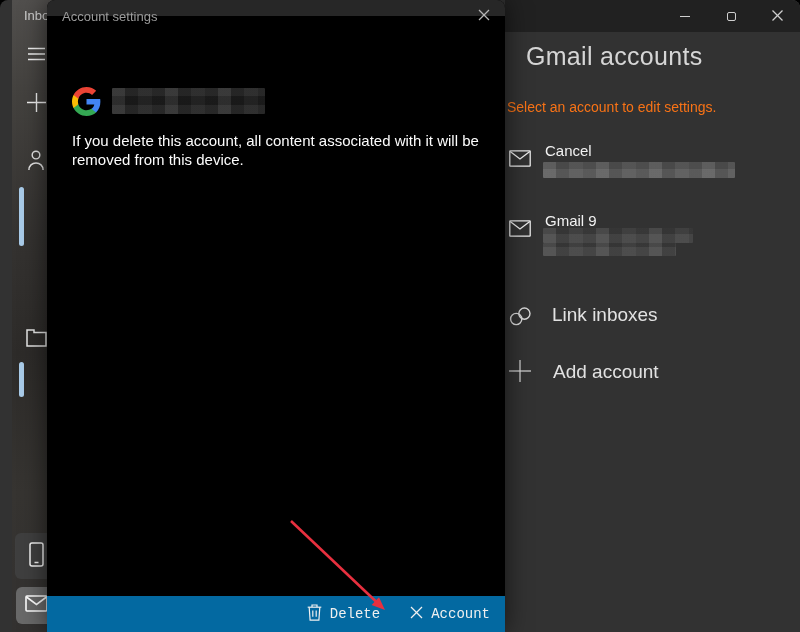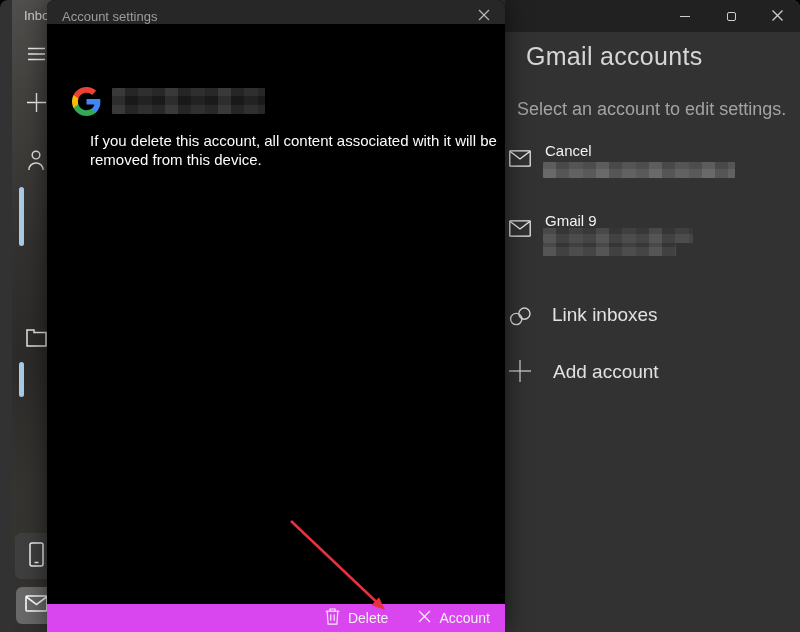--- a/index.html
+++ b/index.html
@@ -24,51 +24,51 @@
   .panel-titlebar { position:absolute; left:0; top:0; width:295px; height:32px; background:#212121;
                     border-radius:0 8px 0 0; }
   .cap-btn { position:absolute; top:0; width:46px; height:32px; display:flex; align-items:center;
              justify-content:center; background:transparent; border:none; cursor:pointer; }
   .cap-min { left:157px; } .cap-max { left:203px; } .cap-close { left:249px; }
   .glyph-min { width:10px; height:1px; background:#cfcfcf; }
   .glyph-max { width:9px; height:9px; border:1px solid #cfcfcf; border-radius:2px; }
 
   .panel-title { position:absolute; left:21px; top:42px; font-size:25px; font-weight:300;
                  color:#d6d6d6; letter-spacing:.3px; white-space:nowrap; }
-  .panel-subtitle { position:absolute; left:12px; top:99px; font-size:18px; color:#a3a3a3; white-space:nowrap; }
+  .panel-subtitle { position:absolute; left:2px; top:99px; font-size:14px; color:#f97316; white-space:nowrap; }
 
   .acct-name { position:absolute; font-size:15px; color:#f2f2f2; white-space:nowrap; }
   .row-label { position:absolute; font-size:19px; font-weight:400; color:#e2e2e2; white-space:nowrap; }
   .icon-slot { position:absolute; display:flex; align-items:center; justify-content:center; }
 
   
   .px { border-radius:1px; background-image:
         repeating-linear-gradient(90deg, rgba(255,255,255,.08) 0 13px, rgba(0,0,0,.08) 13px 26px,
            rgba(255,255,255,.03) 26px 40px, rgba(0,0,0,.03) 40px 53px),
         repeating-linear-gradient(0deg, rgba(255,255,255,.05) 0 9px, rgba(0,0,0,.06) 9px 18px); }
   .px-light { background-color:#545454; }
   .px-mid   { background-color:#3d3d3d; }
   .px-dark  { background-color:#1d1d1d; }
 
   
   .dialog { position:absolute; left:47px; top:0; width:458px; height:632px; background:#000;
             border-radius:8px 8px 0 0; box-shadow:0 0 26px rgba(0,0,0,.6); }
-  .dlg-titlebar { position:absolute; left:0; top:0; width:458px; height:24px; background:#272727;
+  .dlg-titlebar { position:absolute; left:0; top:0; width:458px; height:16px; background:#272727;
                   border-radius:8px 8px 0 0; }
   .dlg-title { position:absolute; left:15px; top:9px; font-size:13px; color:#9c9c9c; white-space:nowrap; }
   .dlg-close { position:absolute; left:419px; top:0; width:36px; height:32px; display:flex;
                align-items:center; justify-content:center; background:transparent; border:none; cursor:pointer; }
   .dlg-heading { position:absolute; left:25px; top:52px; font-size:21px; font-weight:600; color:#fff; white-space:nowrap; }
   .g-logo { position:absolute; left:25px; top:87px; width:29px; height:29px; }
   .dlg-redact { position:absolute; left:65px; top:88px; width:153px; height:26px; }
   .dlg-text { position:absolute; left:25px; width:412px; font-size:15px; line-height:19px; color:#fdfdfd; }
-  .dlg-p1 { top:131px;margin-left:18px; } .dlg-p2 { top:186px; }
-
-  .dlg-bottombar { position:absolute; left:0; bottom:0; width:458px; height:28px; background:#d946ef;
-                   display:flex; align-items:center; justify-content:flex-end; padding-right:15px; }
+  .dlg-p1 { top:131px; } .dlg-p2 { top:186px; }
+
+  .dlg-bottombar { position:absolute; left:0; bottom:0; width:458px; height:36px; background:#0369a1;
+                   display:flex; align-items:center; justify-content:flex-end; padding-right:15px;font-family:Liberation Mono, monospace; }
   .bar-btn { display:flex; align-items:center; gap:8px; background:transparent; border:none;
              color:#f0f0f0; font-size:14px; font-family:inherit; cursor:pointer; }
   .btn-delete { margin-right:30px; }
 
   
   .anno { position:absolute; left:0; top:0; width:800px; height:632px; pointer-events:none; z-index:50; }
 </style>
 </head>
 <body>
 

